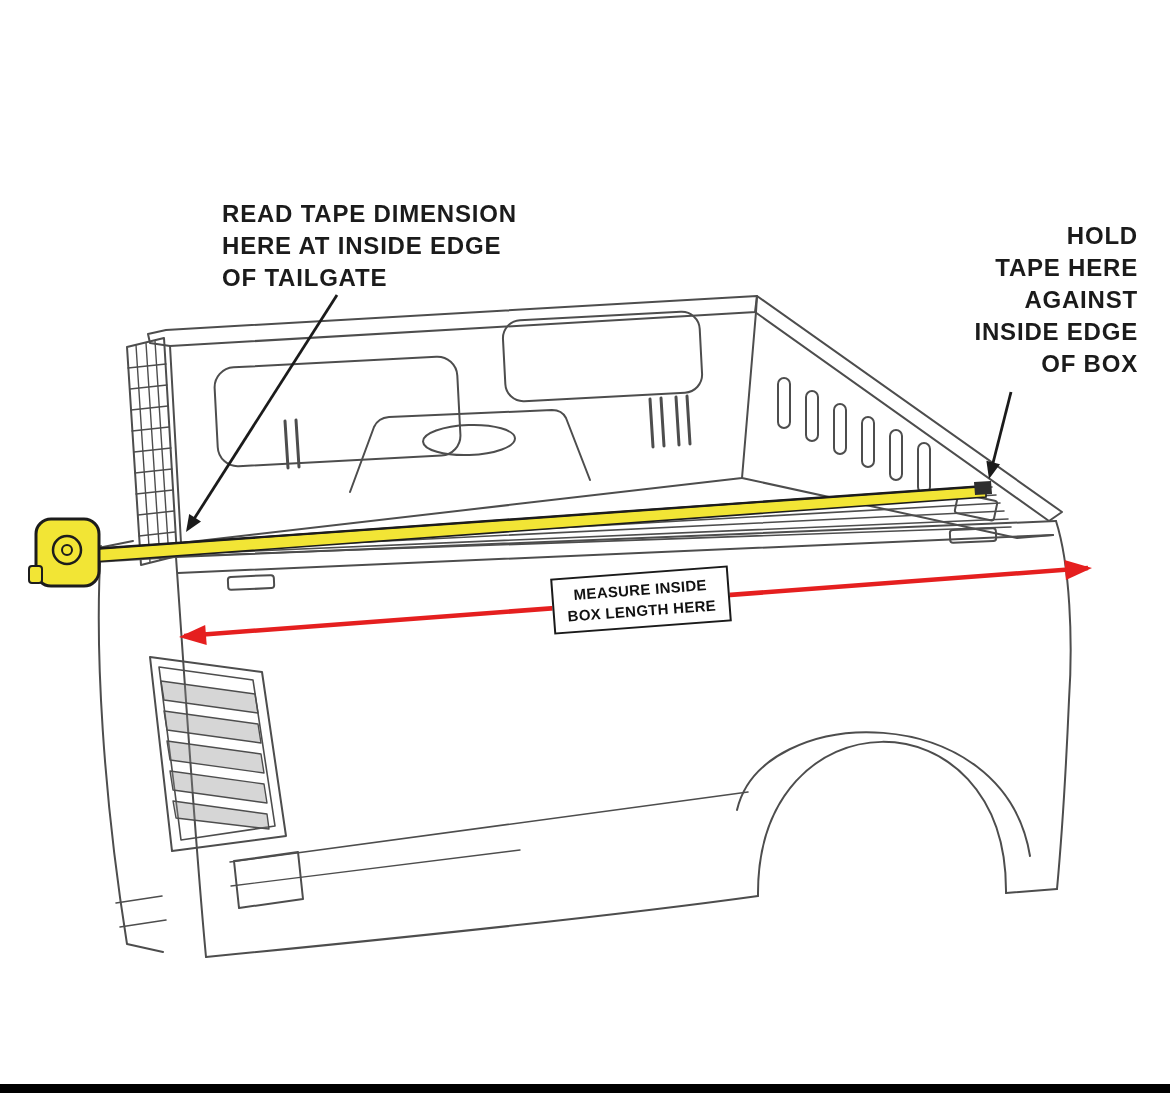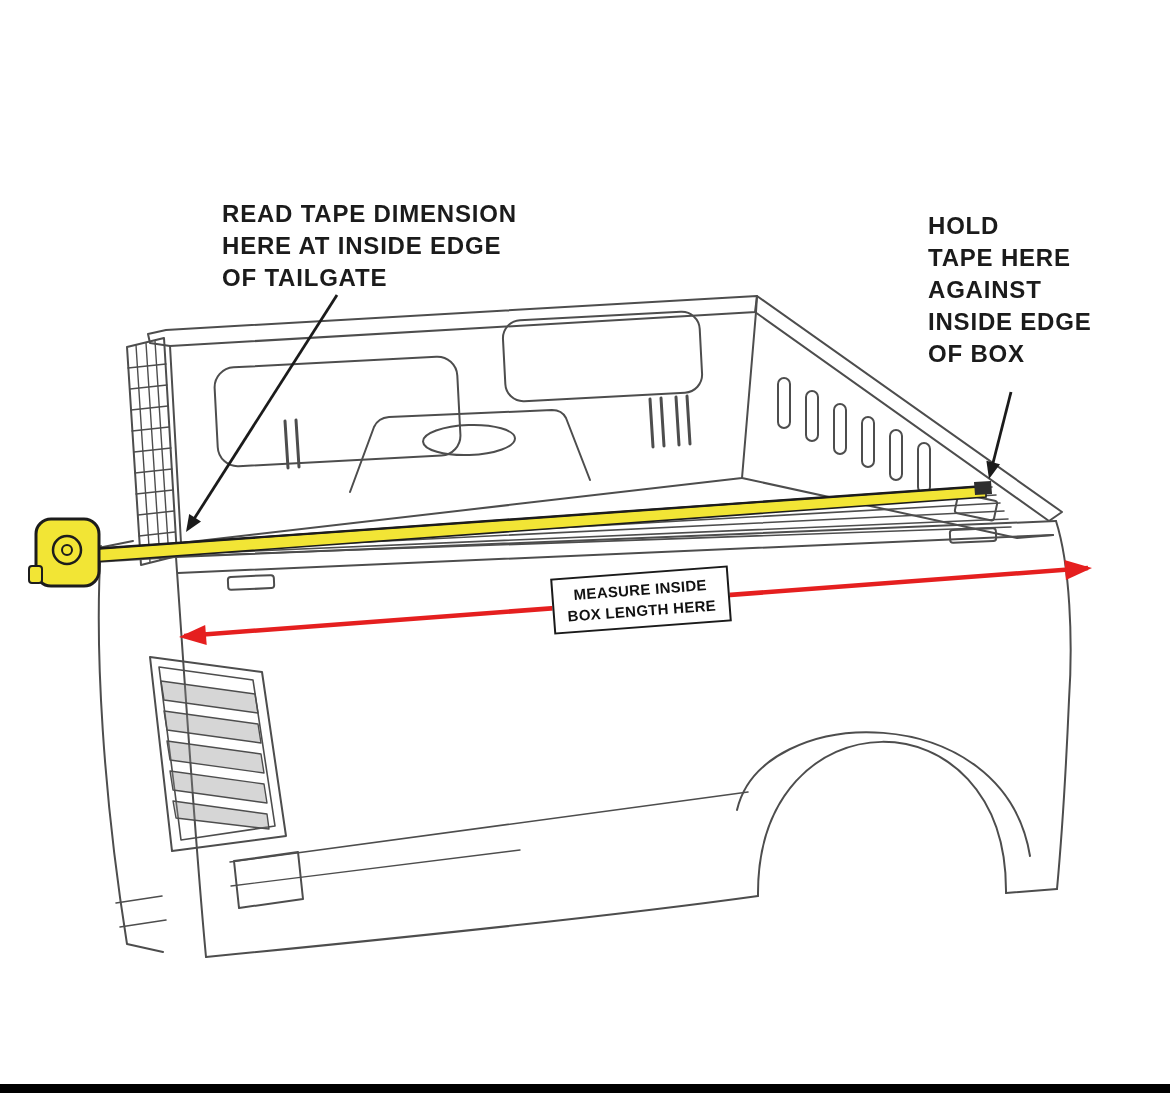--- a/index.html
+++ b/index.html
@@ -15,21 +15,21 @@
   .annotation {
     position: absolute;
     white-space: pre-line;
     font-weight: bold;
     font-size: 24px;
     line-height: 1.33;
     letter-spacing: 0.8px;
     color: #1b1b1b;
   }
   .annotation.read { left: 222px; top: 198px; width: 330px; }
-  .annotation.hold { left: 928px; top: 210px; width: 210px; }
+  .annotation.hold { left: 928px; top: 220px; width: 210px; text-align: right; }
   .measure-label {
     position: absolute;
     left: 552px;
     top: 572px;
     width: 178px;
     padding: 5px 4px;
     border: 2px solid #1a1a1a;
     background: #ffffff;
     text-align: center;
     font-weight: bold;

